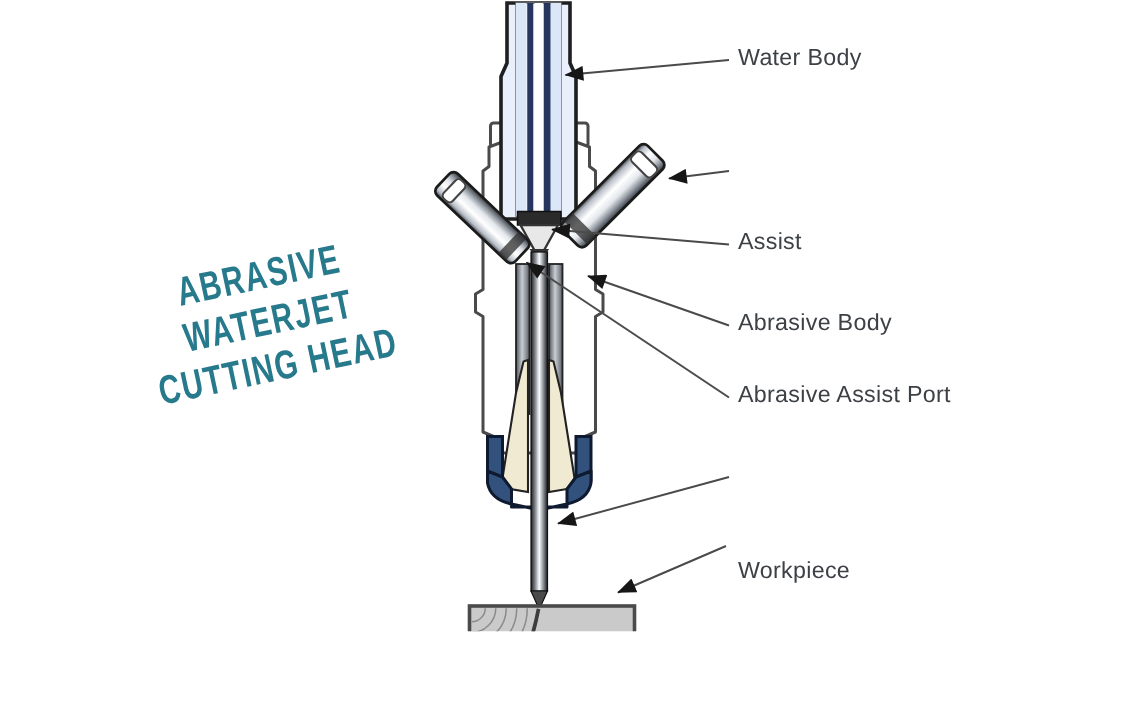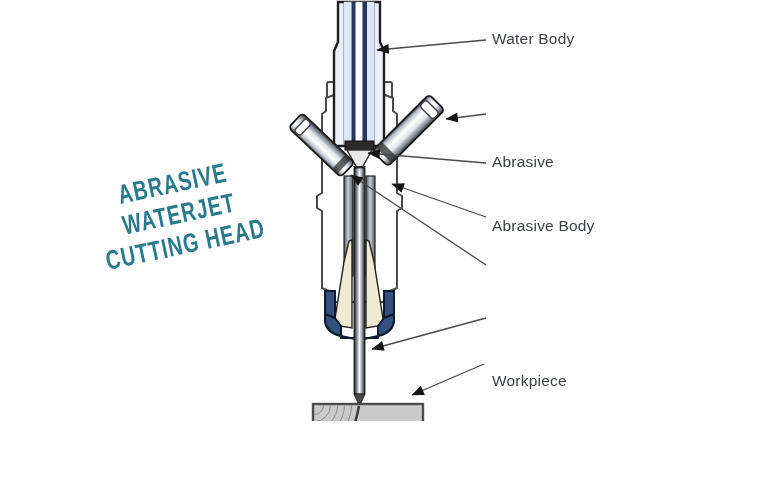--- a/index.html
+++ b/index.html
@@ -123,22 +123,23 @@
       <path d="M486,114 L446,119" marker-end="url(#arrow)"></path>
       <path d="M486,163 L368,153" marker-end="url(#arrow)"></path>
       <path d="M486,217 L392,184" marker-end="url(#arrow)"></path>
       <path d="M486,265 L351,175" marker-end="url(#arrow)"></path>
       <path d="M486,318 L372,349" marker-end="url(#arrow)"></path>
       <path d="M484,364 L412,395" marker-end="url(#arrow)"></path>
     </g>
   </svg>
 
   <div class="part-label" style="top:30px">Water Body</div>
-  <div class="part-label" style="top:153px">Abrasive</div>
-  <div class="part-label" style="top:217px">Abrasive Body</div>
+  <div class="part-label" style="top:153px">Assist</div>
+  <div class="part-label" style="top:207px">Abrasive Body</div>
+  <div class="part-label" style="top:255px">Abrasive Assist Port</div>
   <div class="part-label" style="top:372px">Workpiece</div>
 
   <div id="title-block">
     <div>ABRASIVE WATERJET</div>
     <div>CUTTING HEAD</div>
   </div>
 
 </div>
 
 </body></html>

